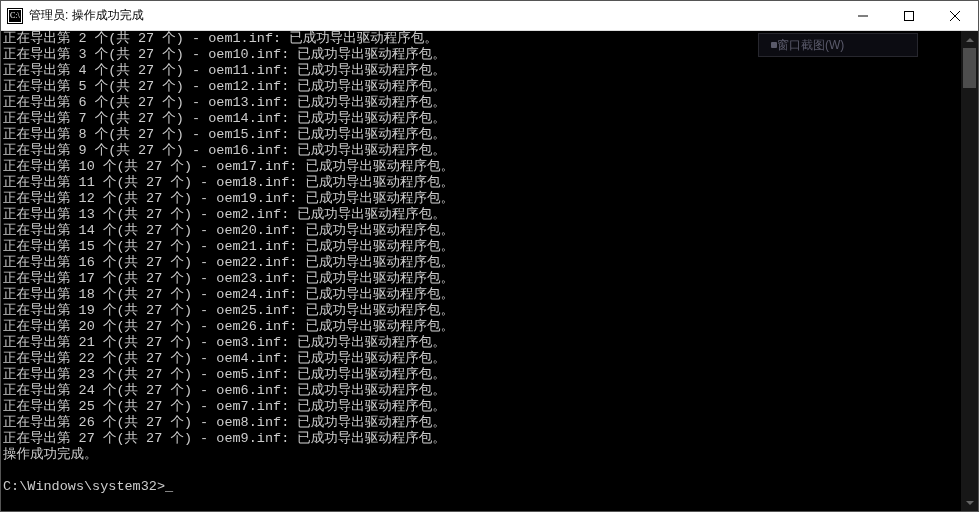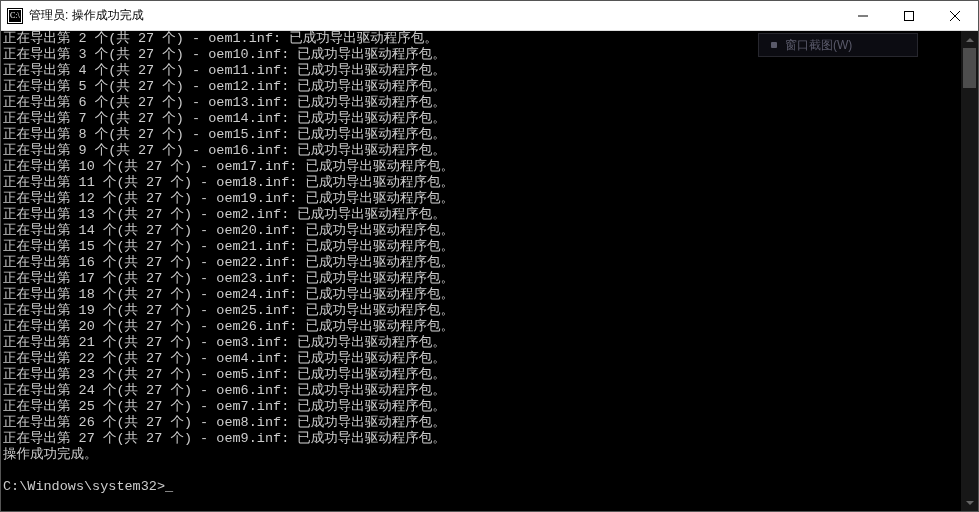--- a/index.html
+++ b/index.html
@@ -108,21 +108,21 @@
     position: absolute;
     right: 60px;
     top: 2px;
     width: 160px;
     height: 24px;
     background: rgba(20,20,30,0.6);
     border: 1px solid rgba(80,80,90,0.4);
     display: flex;
     align-items: center;
     padding-left: 12px;
-    gap: 8px;
+    gap: 0;
     color: #5a5a6a;
     font-size: 12px;
   }
   .overlay-dot {
     width: 6px; height: 6px; background: #5a5a6a; border-radius: 1px;
   }
 </style>
 </head>
 <body>
 

